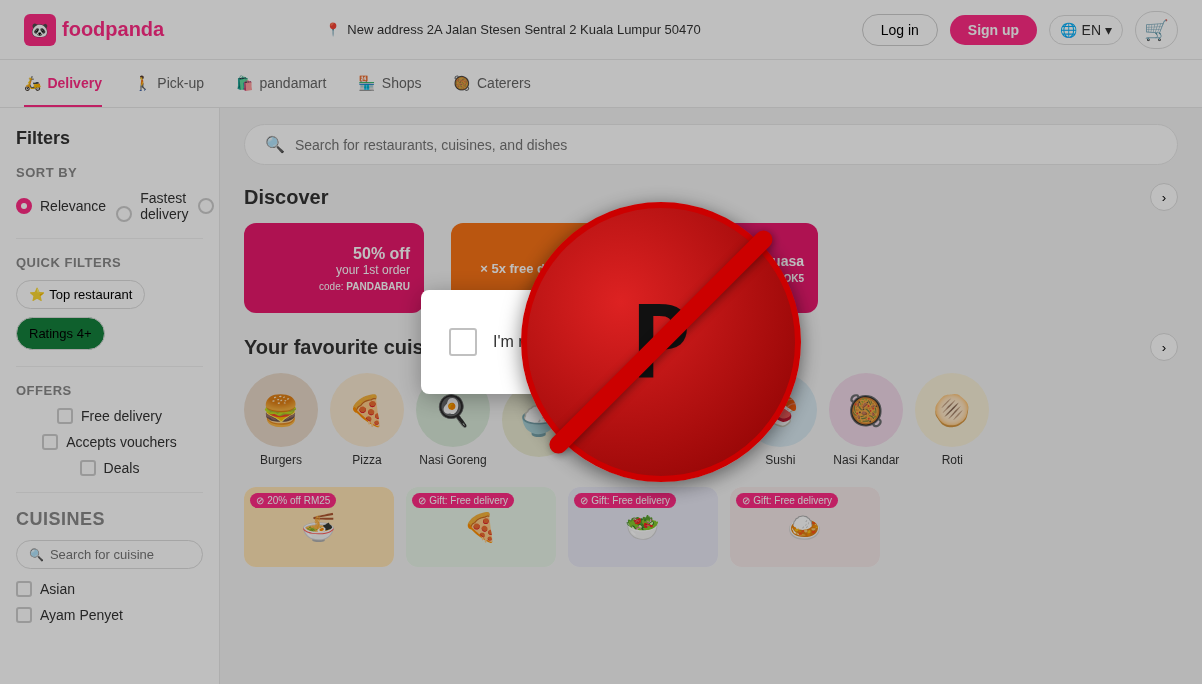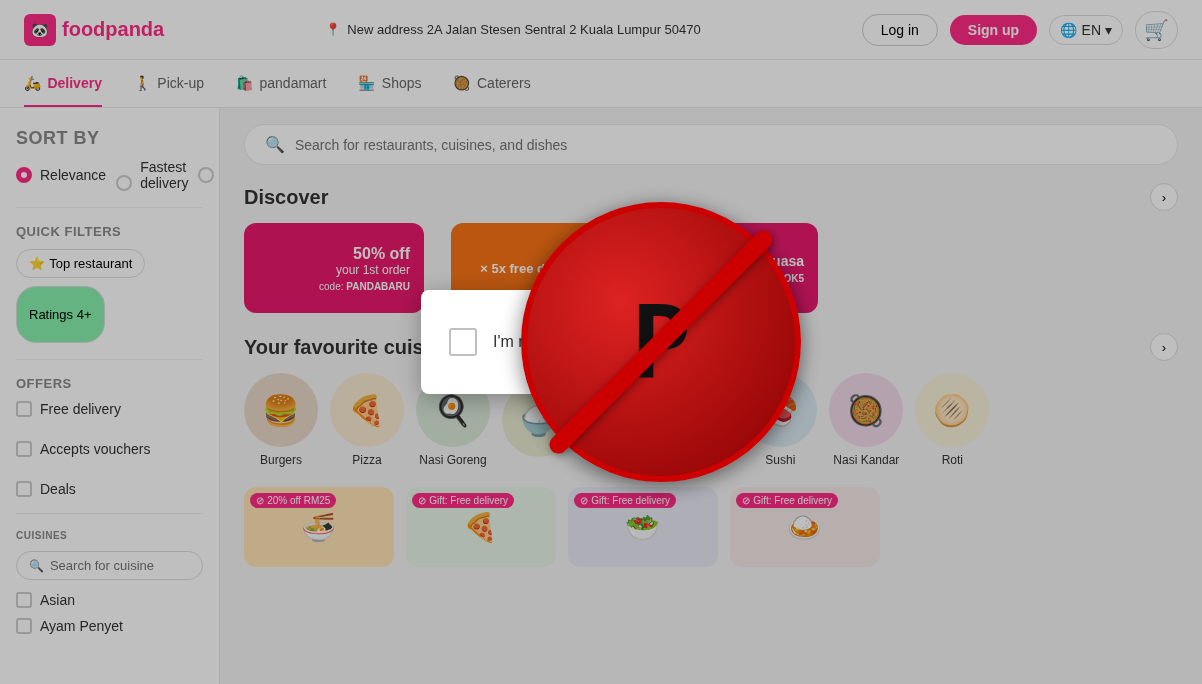--- a/index.html
+++ b/index.html
@@ -52,23 +52,24 @@
   </div>
   <div style="display:flex; align-items:center; gap:6px; font-size:14px; color:#666; cursor:pointer; height:100%; border-bottom:2px solid transparent;">
     <span>🥘</span>
     <span>Caterers</span>
   </div>
 </div>
 
 <div style="display:flex; height:calc(684px - 108px); overflow:hidden;">
 
   <div style="width:220px; background:#fff; border-right:1px solid #e8e8e8; overflow-y:auto; padding:20px 16px; flex-shrink:0;">
-
-    <div>
-      <div style="font-size:18px; color:#888; font-weight:600; margin-bottom:10px; text-transform:uppercase; letter-spacing:0.5px;">Sort by</div>
+    <h2 style="font-size:18px; font-weight:700; margin-bottom:16px;">Filters</h2>
+
+    <div>
+      <div style="font-size:13px; color:#888; font-weight:600; margin-bottom:10px; text-transform:uppercase; letter-spacing:0.5px;">Sort by</div>
       <div style="display:flex; flex-direction:row; gap:10px;">
         <label style="display:flex; align-items:center; gap:8px; font-size:14px; cursor:pointer;">
           <div style="width:16px; height:16px; border-radius:50%; border:2px solid #ff2b85; background:#ff2b85; display:flex; align-items:center; justify-content:center; flex-shrink:0;">
             <div style="width:6px; height:6px; border-radius:50%; background:white;"></div>
           </div>
           <span>Relevance</span>
         </label>
         <label style="display:flex; align-items:flex-end; gap:8px; font-size:14px; cursor:pointer;">
           <div style="width:16px; height:16px; border-radius:50%; border:2px solid #ccc; flex-shrink:0;"></div>
           <span>Fastest delivery</span>
@@ -82,50 +83,50 @@
 
     <div style="height:1px; background:#f0f0f0; margin:16px 0;"></div>
 
     <div>
       <div style="font-size:13px; color:#888; font-weight:600; margin-bottom:10px; text-transform:uppercase; letter-spacing:0.5px;">Quick filters</div>
       <div style="display:flex; flex-wrap:wrap; gap:8px;">
         <button style="border:1px solid #ddd; border-radius:20px; padding:6px 12px; font-size:13px; cursor:pointer; background:#fff; display:flex; align-items:center; gap:4px;">
           <span>⭐</span>
           <span>Top restaurant</span>
         </button>
-        <button style="border:1px solid #ddd; border-radius:20px; padding:20px 12px; font-size:13px; cursor:pointer; background:#86efac;">
+        <button style="border:1px solid #ddd; border-radius:20px; padding:8px 12px; font-size:13px; cursor:pointer; background:#15803d;">
           <span>Ratings 4+</span>
         </button>
       </div>
     </div>
 
     <div style="height:1px; background:#f0f0f0; margin:16px 0;"></div>
 
     <div>
       <div style="font-size:13px; color:#888; font-weight:600; margin-bottom:10px; text-transform:uppercase; letter-spacing:0.5px;">Offers</div>
-      <div style="display:flex; flex-direction:column; gap:24px;">
+      <div style="display:flex; flex-direction:column; gap:10px;align-items:center;">
         <label style="display:flex; align-items:center; gap:8px; font-size:14px; cursor:pointer;">
           <div style="width:16px; height:16px; border:2px solid #ccc; border-radius:3px; flex-shrink:0;"></div>
           <span>Free delivery</span>
         </label>
         <label style="display:flex; align-items:center; gap:8px; font-size:14px; cursor:pointer;">
           <div style="width:16px; height:16px; border:2px solid #ccc; border-radius:3px; flex-shrink:0;"></div>
           <span>Accepts vouchers</span>
         </label>
         <label style="display:flex; align-items:center; gap:8px; font-size:14px; cursor:pointer;">
           <div style="width:16px; height:16px; border:2px solid #ccc; border-radius:3px; flex-shrink:0;"></div>
           <span>Deals</span>
         </label>
       </div>
     </div>
 
     <div style="height:1px; background:#f0f0f0; margin:16px 0;"></div>
 
     <div>
-      <div style="font-size:10px; color:#888; font-weight:600; margin-bottom:10px; text-transform:uppercase; letter-spacing:0.5px;">Cuisines</div>
+      <div style="font-size:18px; color:#888; font-weight:600; margin-bottom:10px; text-transform:uppercase; letter-spacing:0.5px;">Cuisines</div>
       <div style="display:flex; align-items:center; gap:6px; border:1px solid #ddd; border-radius:20px; padding:6px 12px; margin-bottom:12px;">
         <span style="color:#aaa; font-size:12px;">🔍</span>
         <input style="border: none; outline: none; font-size: 13px; color: rgb(136, 136, 136); width: 100%; background: transparent;" placeholder="Search for cuisine">
       </div>
       <label style="display:flex; align-items:center; gap:8px; font-size:14px; cursor:pointer; margin-bottom:10px;">
         <div style="width:16px; height:16px; border:2px solid #ccc; border-radius:3px; flex-shrink:0;"></div>
         <span>Asian</span>
       </label>
       <label style="display:flex; align-items:center; gap:8px; font-size:14px; cursor:pointer;">
         <div style="width:16px; height:16px; border:2px solid #ccc; border-radius:3px; flex-shrink:0;"></div>

